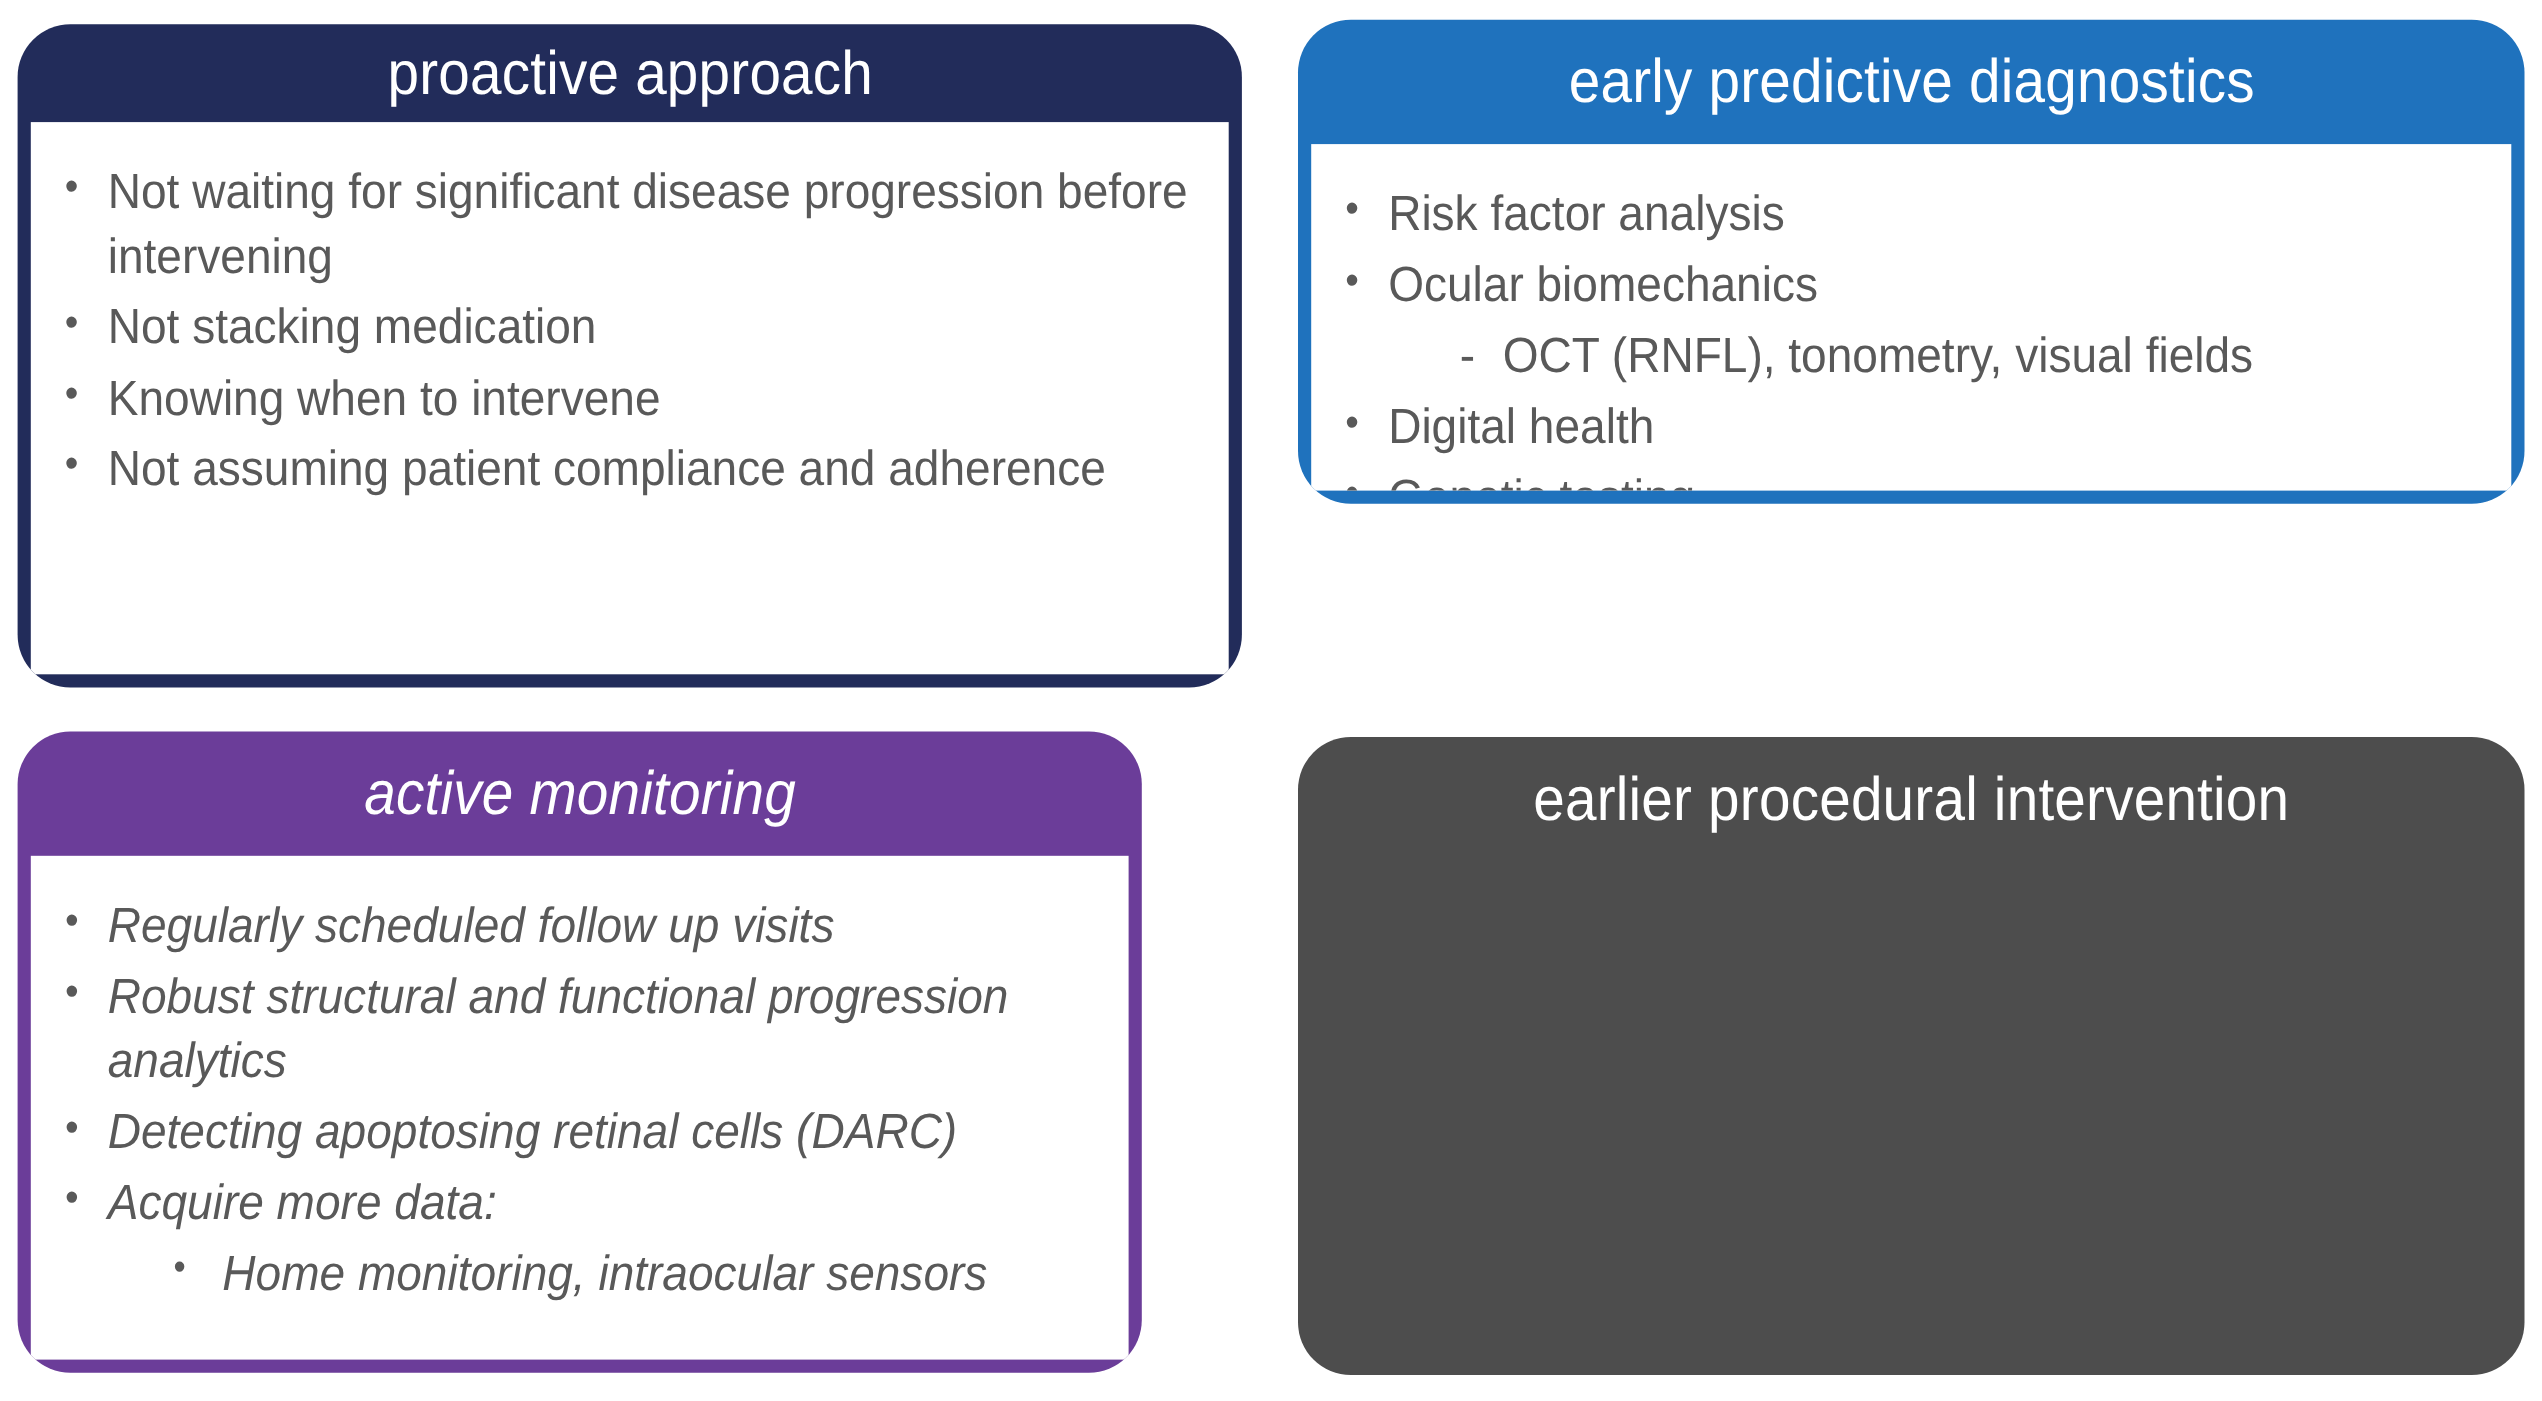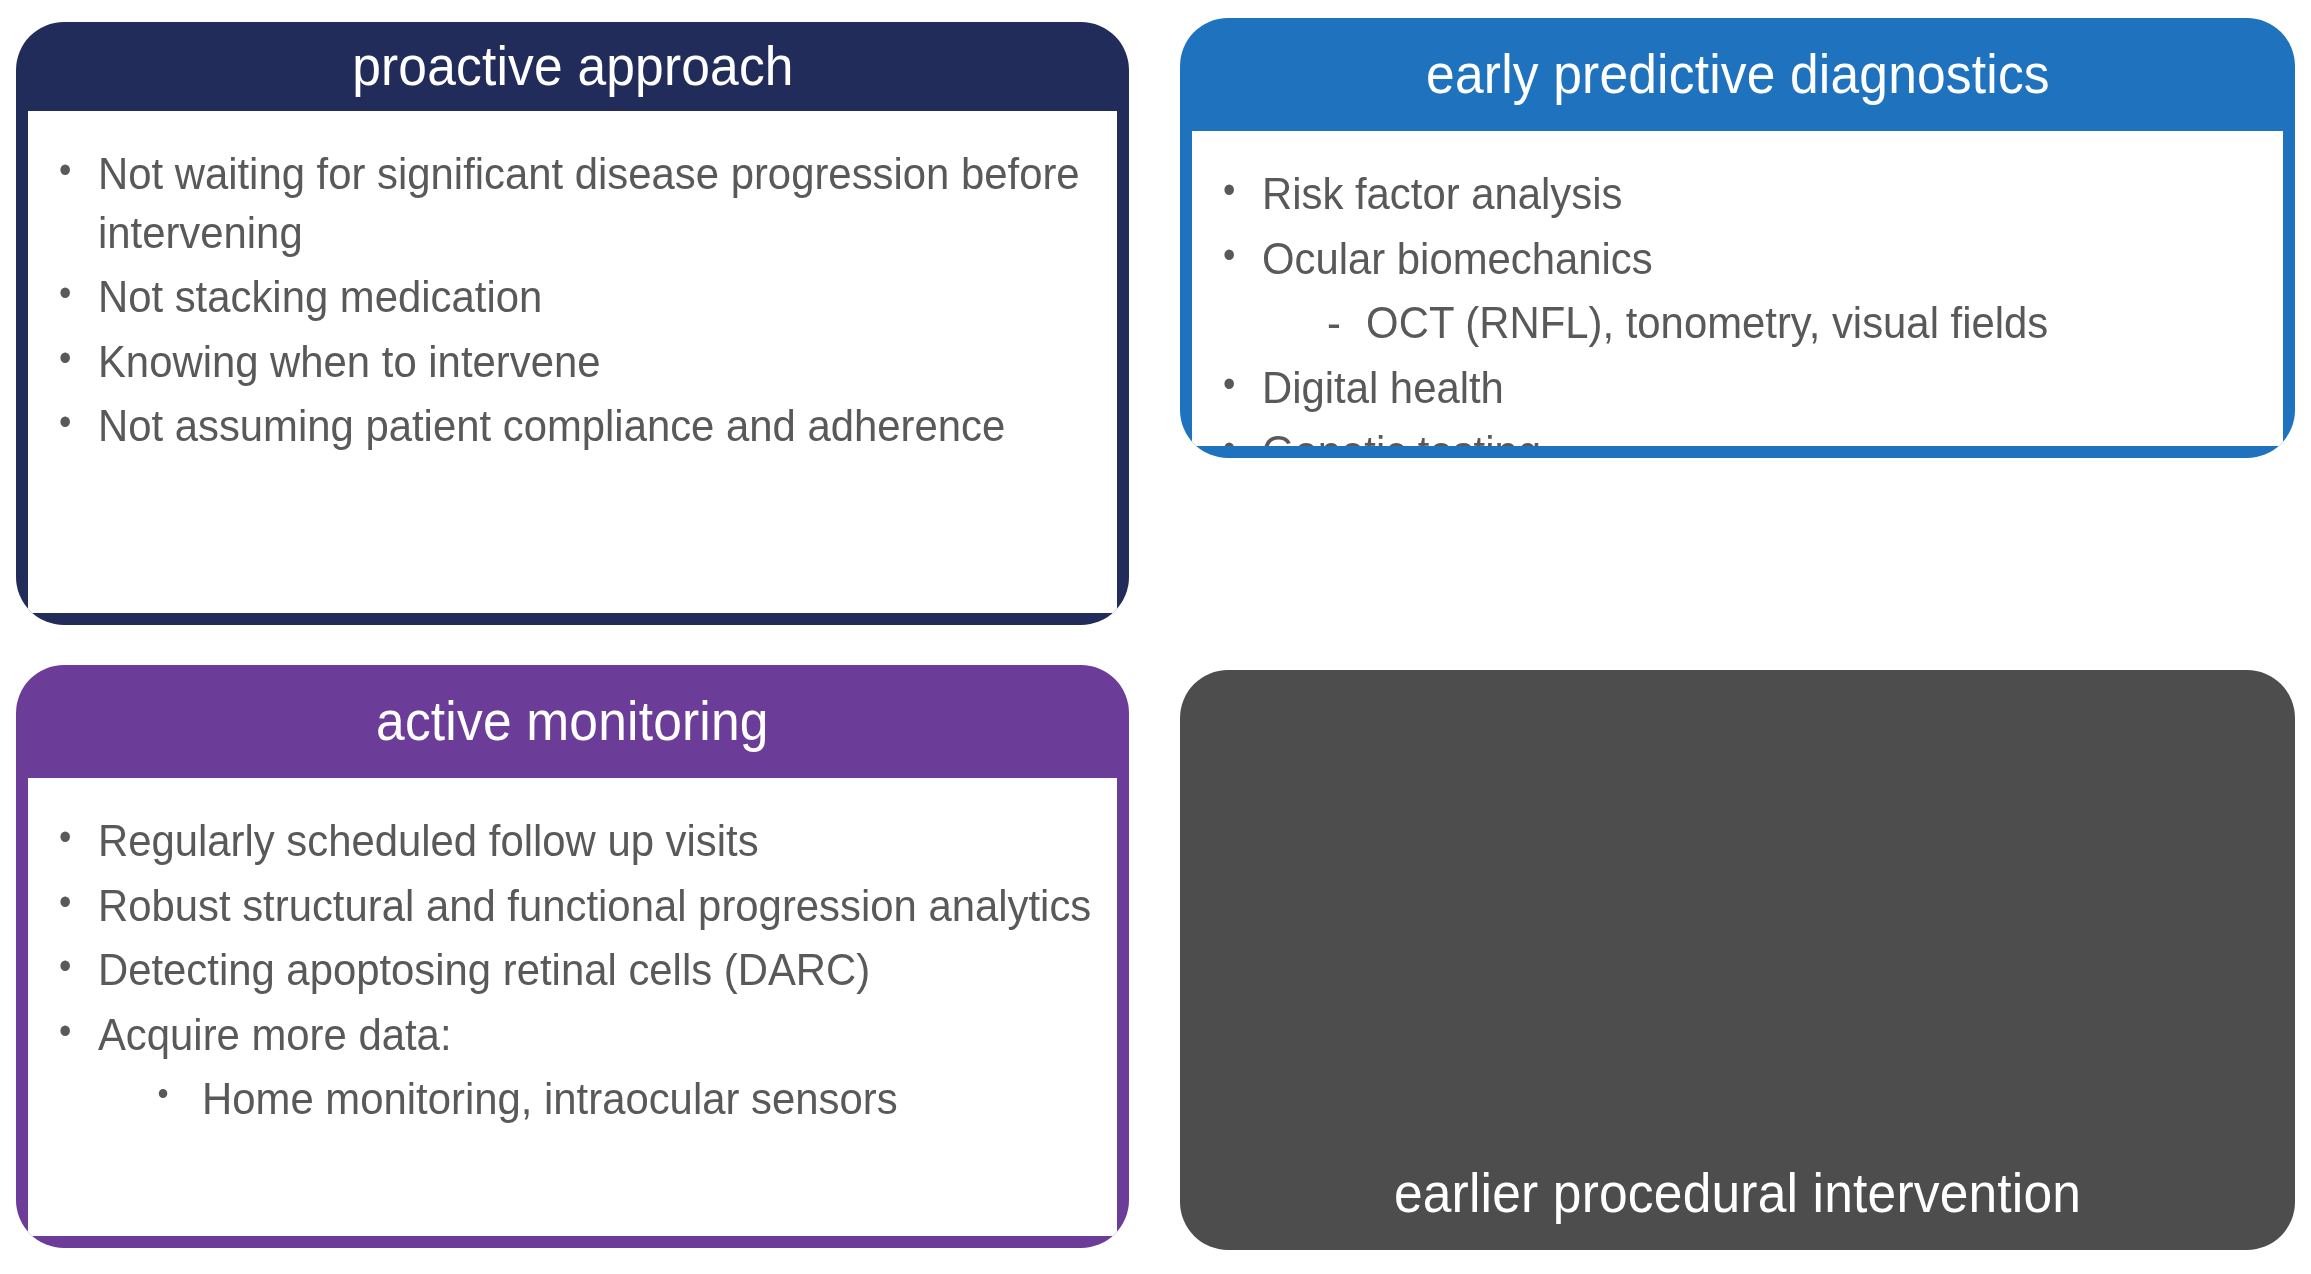--- a/index.html
+++ b/index.html
@@ -120,29 +120,29 @@
   }
   #card-proactive .card-header { height: 89px; }
 
   #card-diagnostics {
     left: 1180px; top: 18px; width: 1115px; height: 440px;
     background: #1f72bd;
   }
   #card-diagnostics .card-header { height: 113px; }
 
   #card-monitoring {
-    left: 16px; top: 665px; width: 1113px; height: 583px;
+    left: 16px; top: 665px; width: 1022px; height: 583px;
     background: #6b3d99;
+    font-style: italic;
   }
   #card-monitoring .card-header { height: 113px; }
 
   #card-procedural {
     left: 1180px; top: 670px; width: 1115px; height: 580px;
     background: #4d4d4d;
-    justify-content: flex-end;
   }
   #card-procedural .card-header { height: 113px; }
 </style>
 </head>
 <body>
 
 <div id="board">
 
   <section class="card" id="card-proactive">
     <div class="card-header">

